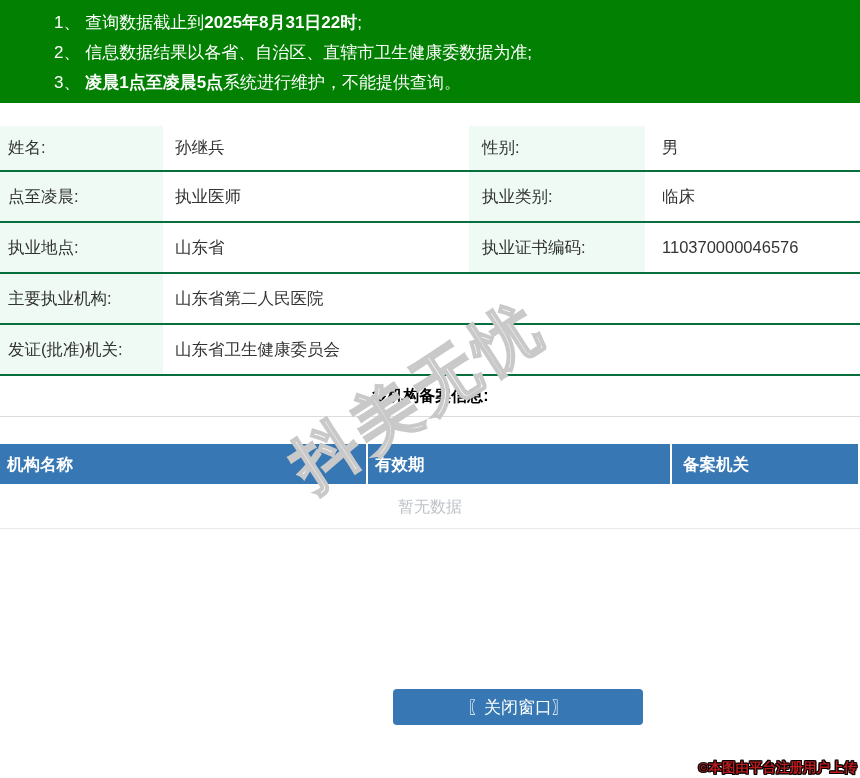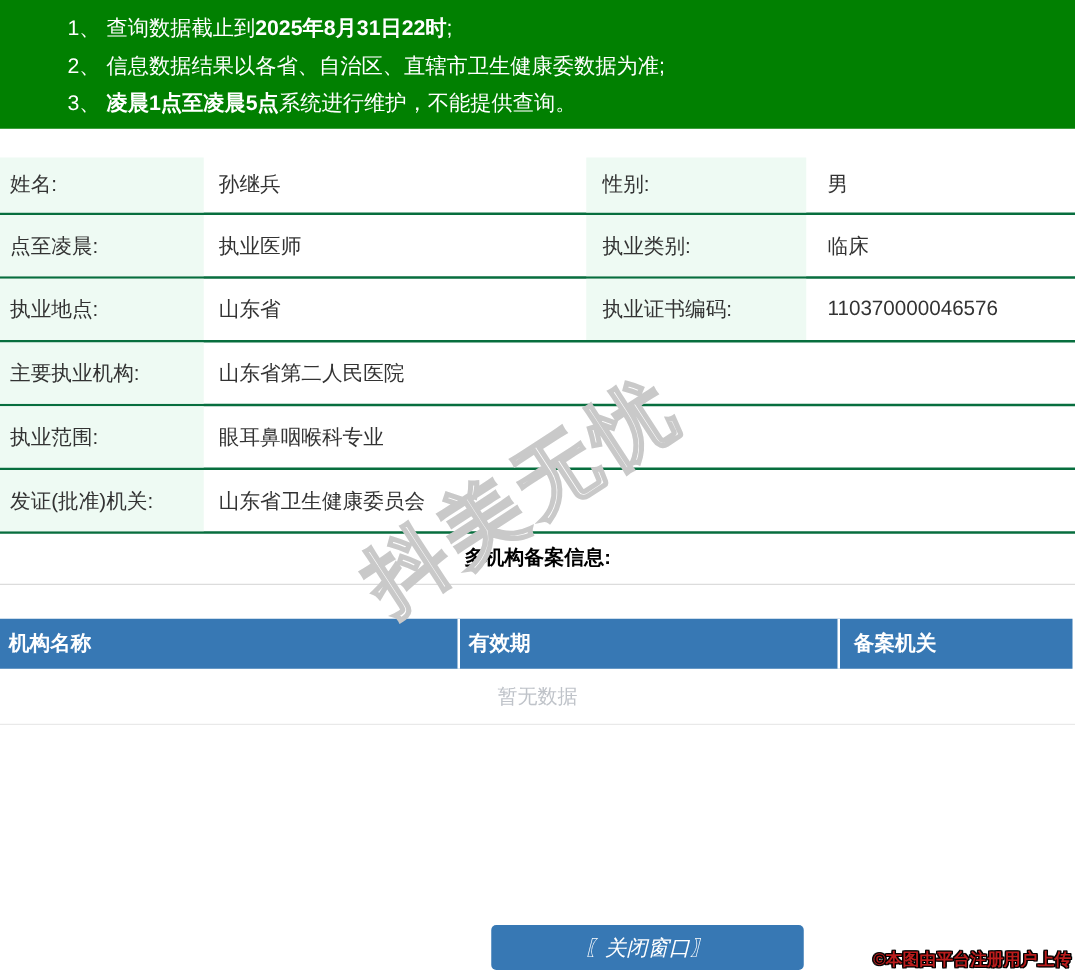--- a/index.html
+++ b/index.html
@@ -88,21 +88,20 @@
     width: 250px;
     height: 36px;
     background: #3778b4;
     color: #ffffff;
     font-size: 17px;
     font-family: "Liberation Sans", "DejaVu Sans", sans-serif;
     border: none;
     border-radius: 4px;
     cursor: pointer;
     text-align: center;
-    font-style: italic;
   }
 
   
   .watermark {
     position: absolute;
     left: 276px;
     top: 352px;
     transform: rotate(-33deg);
     font-size: 65px;
     font-weight: bold;
@@ -162,24 +161,20 @@
       <div class="cell value1">山东省</div>
       <div class="cell label2">执业证书编码:</div>
       <div class="cell value2">110370000046576</div>
     </div>
 
     <div class="info-row single">
       <div class="cell label1">主要执业机构:</div>
       <div class="cell value1">山东省第二人民医院</div>
     </div>
 
-    <div class="info-row single">
-      <div class="cell label1">执业范围:</div>
-      <div class="cell value1">眼耳鼻咽喉科专业</div>
-    </div>
 
     <div class="info-row single">
       <div class="cell label1">发证(批准)机关:</div>
       <div class="cell value1">山东省卫生健康委员会</div>
     </div>
 
   </div>
 
   <div class="section-title-row">多机构备案信息:</div>
 

